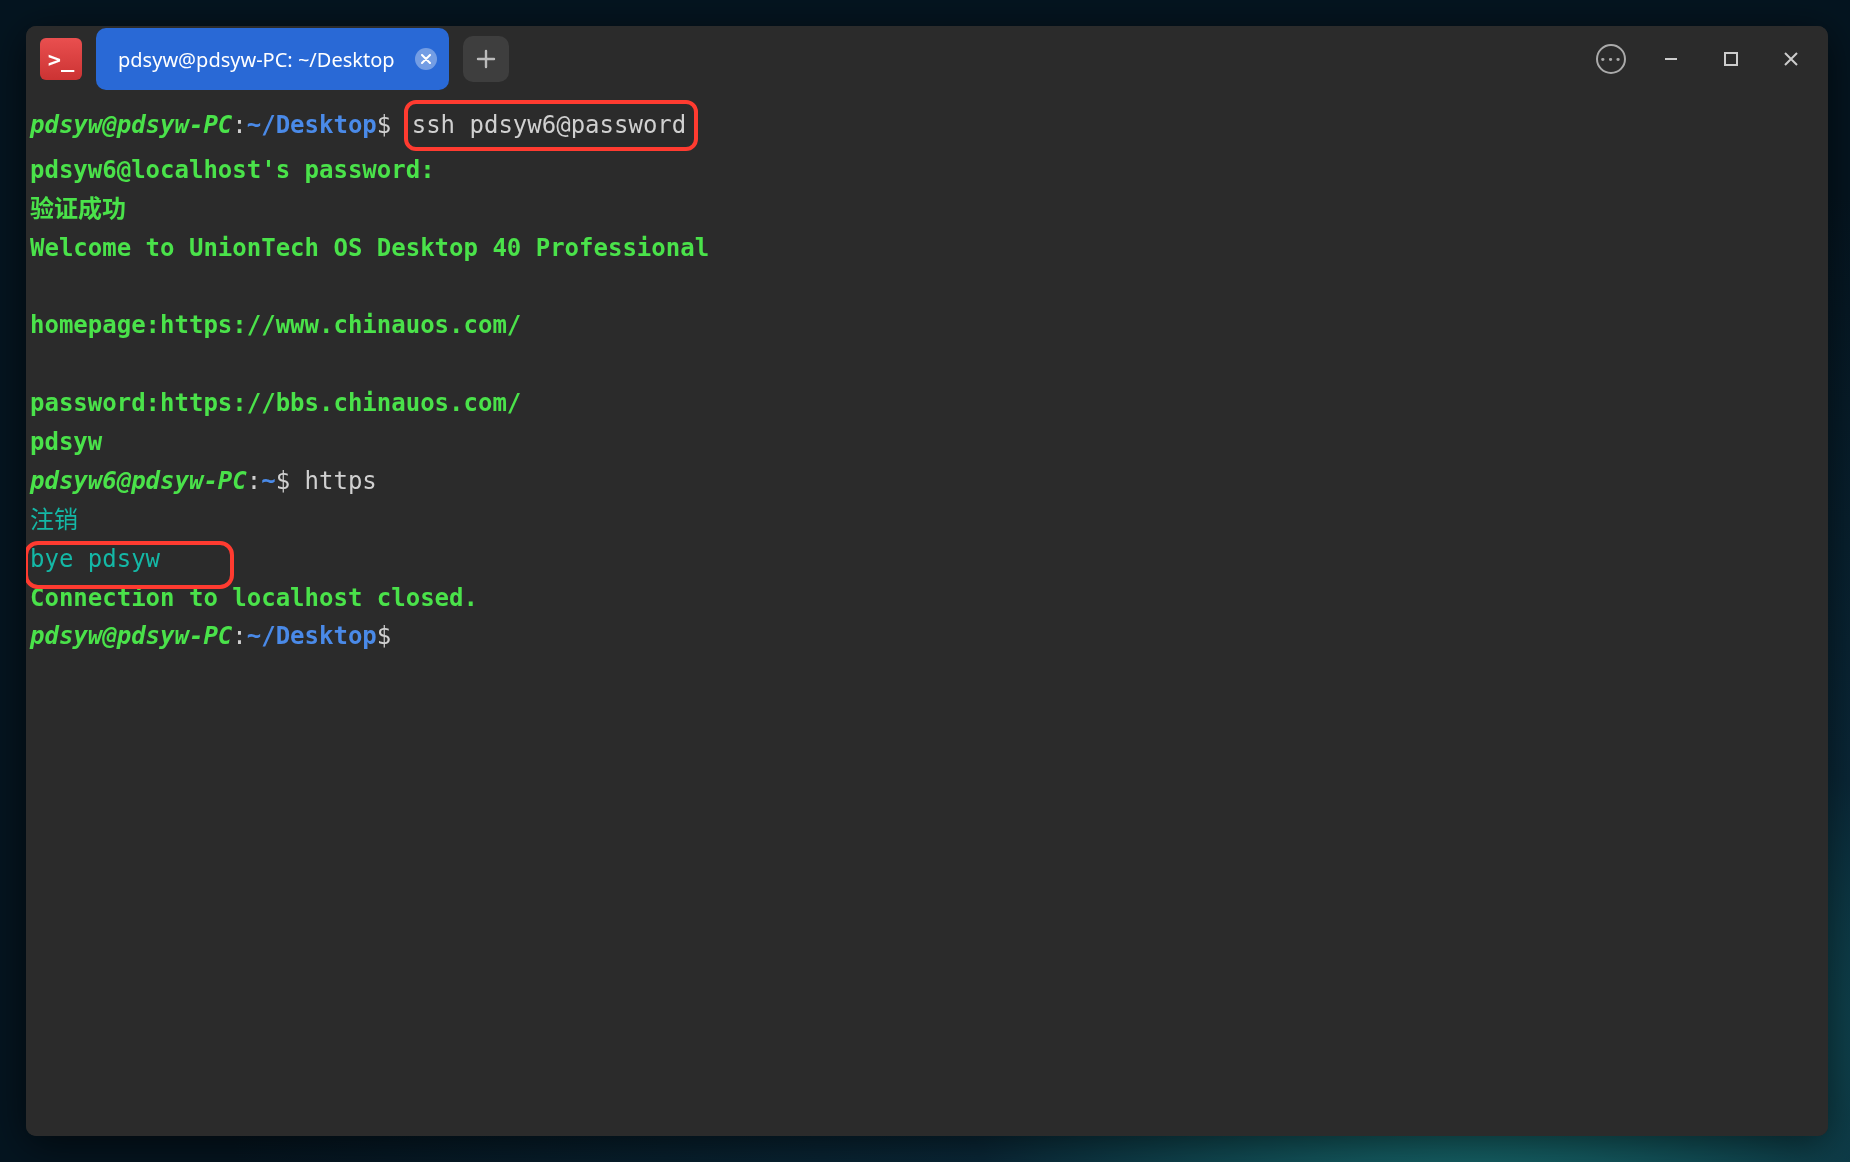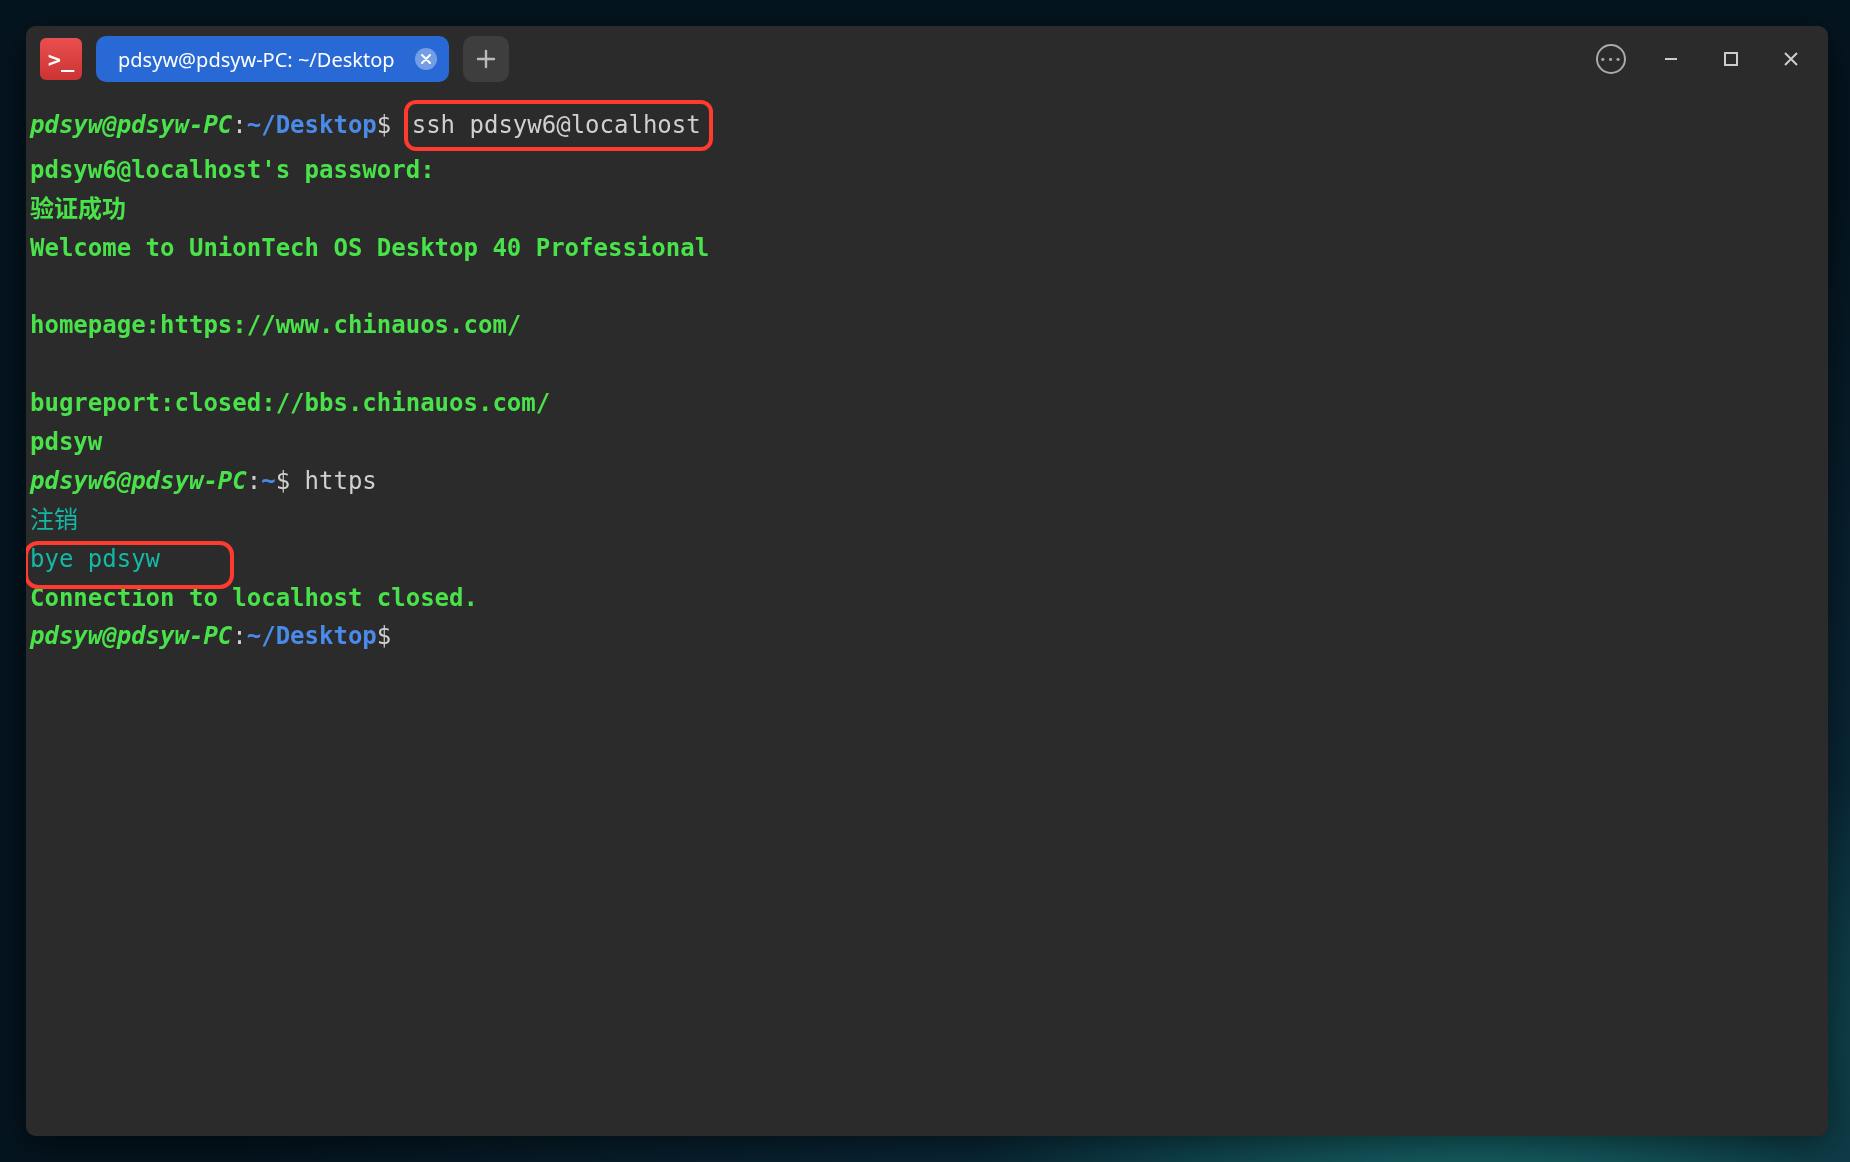--- a/index.html
+++ b/index.html
@@ -40,21 +40,21 @@
     display: flex;
     align-items: center;
     justify-content: center;
     color: #fff;
     font-size: 22px;
     font-weight: bold;
   }
   .tab {
     background: #2969d6;
     color: #fff;
-    height: 46px;
+    height: 62px;
     border-radius: 10px;
     display: flex;
     align-items: center;
     padding: 0 12px 0 22px;
     font-family: "Noto Sans", sans-serif;
     font-size: 20px;
     gap: 20px;
   }
   .tab-close {
     width: 22px;
@@ -173,28 +173,28 @@
           <rect x="2" y="2" width="12" height="12" stroke="#ccc" stroke-width="2" fill="none"></rect>
         </svg>
     </div>
     <div class="win-btn">
       <svg width="16" height="16" viewBox="0 0 16 16">
           <path d="M2 2 L14 14 M14 2 L2 14" stroke="#ccc" stroke-width="2"></path>
         </svg>
     </div>
   </div>
 
-  <div class="terminal"><span class="user">pdsyw@pdsyw-PC</span><span class="colon">:</span><span class="path">~/Desktop</span><span class="dollar">$ </span><span class="hl-box1"><span class="cmd">ssh pdsyw6@localhost</span></span>
+  <div class="terminal"><span class="user">pdsyw@pdsyw-PC</span><span class="colon">:</span><span class="path">~/Desktop</span><span class="dollar">$ </span><span class="hl-box1"><span class="cmd">ssh pdsyw6@password</span></span>
 <span class="out">pdsyw6@localhost's password:</span>
 <span class="out">验证成功</span>
 <span class="out">Welcome to UnionTech OS Desktop 40 Professional</span>
 <span class="out"></span>
 <span class="out">homepage:https://www.chinauos.com/</span>
 <span class="out"></span>
-<span class="out">bugreport:closed://bbs.chinauos.com/</span>
+<span class="out">password:https://bbs.chinauos.com/</span>
 <span class="out">pdsyw</span>
 <span class="user">pdsyw6@pdsyw-PC</span><span class="colon">:</span><span class="path">~</span><span class="dollar">$ </span><span class="cmd">https</span>
 <span class="out2">注销</span>
 <span class="line-raw"><span class="out2">bye pdsyw</span><span class="hl-box2"></span></span>
 <span class="out">Connection to localhost closed.</span>
 <span class="user">pdsyw@pdsyw-PC</span><span class="colon">:</span><span class="path">~/Desktop</span><span class="dollar">$ </span></div>
 
 </div>
 
 </body></html>

